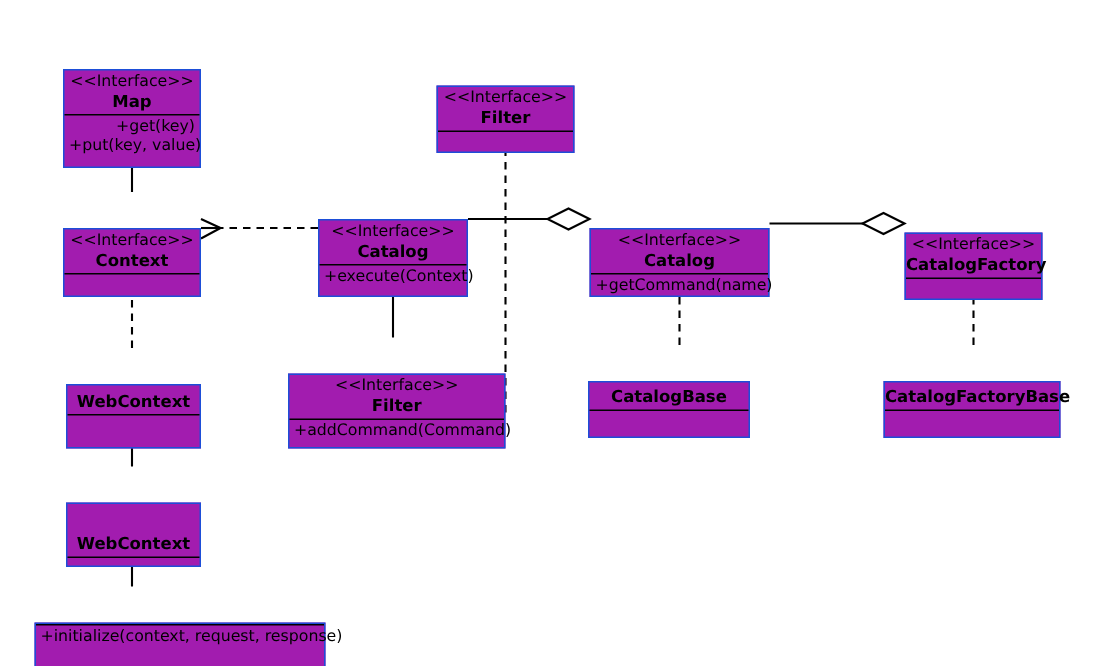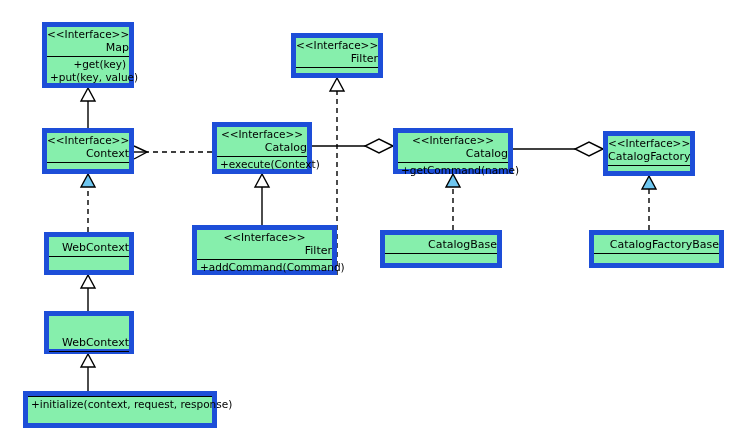--- a/index.html
+++ b/index.html
@@ -17,42 +17,43 @@
   }
   #edges {
     position: absolute;
     left: 0; top: 0;
     width: 741px;
     height: 444px;
   }
   .uml-box {
     position: absolute;
     box-sizing: border-box;
-    border: 5px solid #1d4ed8;
-    background: #86efac;
+    border: 1px solid #1d4ed8;
+    background: #a21caf;
     z-index: 5;
+    margin-top: 24px;
   }
   .compartment {
     box-sizing: border-box;
     padding: 1px 0 1px 0;
     text-align: center;
   }
   .stereotype {
     font-size: 10.5px;
     color: #000000;
     line-height: 13px;
     text-align: center;
     white-space: nowrap;
   }
   .cls-name {
     font-size: 11px;
-    font-weight: normal;
+    font-weight: bold;
     color: #000000;
     line-height: 14px;
-    text-align: right;
+    text-align: center;
     white-space: nowrap;
   }
   .members {
     box-sizing: border-box;
     border-top: 1px solid #000000;
     padding: 1px 3px 2px 3px;
     text-align: right;
   }
   .member {
     font-size: 10.5px;
@@ -194,28 +195,28 @@
   <div class="uml-box" style="left:192px; top:225px; width:145px; height:50px;">
     <div class="compartment">
       <div class="stereotype">&lt;&lt;Interface&gt;&gt;</div>
       <div class="cls-name">Filter</div>
     </div>
     <div class="members">
       <div class="member">+addCommand(Command)</div>
     </div>
   </div>
 
-  <div class="uml-box" style="left:380px; top:230px; width:122px; height:38px;">
+  <div class="uml-box" style="left:392px; top:230px; width:108px; height:38px;">
     <div class="compartment" style="padding-top:3px;">
       <div class="cls-name">CatalogBase</div>
     </div>
     <div class="members empty"></div>
   </div>
 
-  <div class="uml-box" style="left:589px; top:230px; width:135px; height:38px;">
+  <div class="uml-box" style="left:589px; top:230px; width:118px; height:38px;">
     <div class="compartment" style="padding-top:3px;">
       <div class="cls-name">CatalogFactoryBase</div>
     </div>
     <div class="members empty"></div>
   </div>
 
   <div class="uml-box" style="left:44px; top:311px; width:90px; height:43px;">
     <div class="compartment" style="padding-top:20px;">
       <div class="cls-name">WebContext</div>
     </div>

